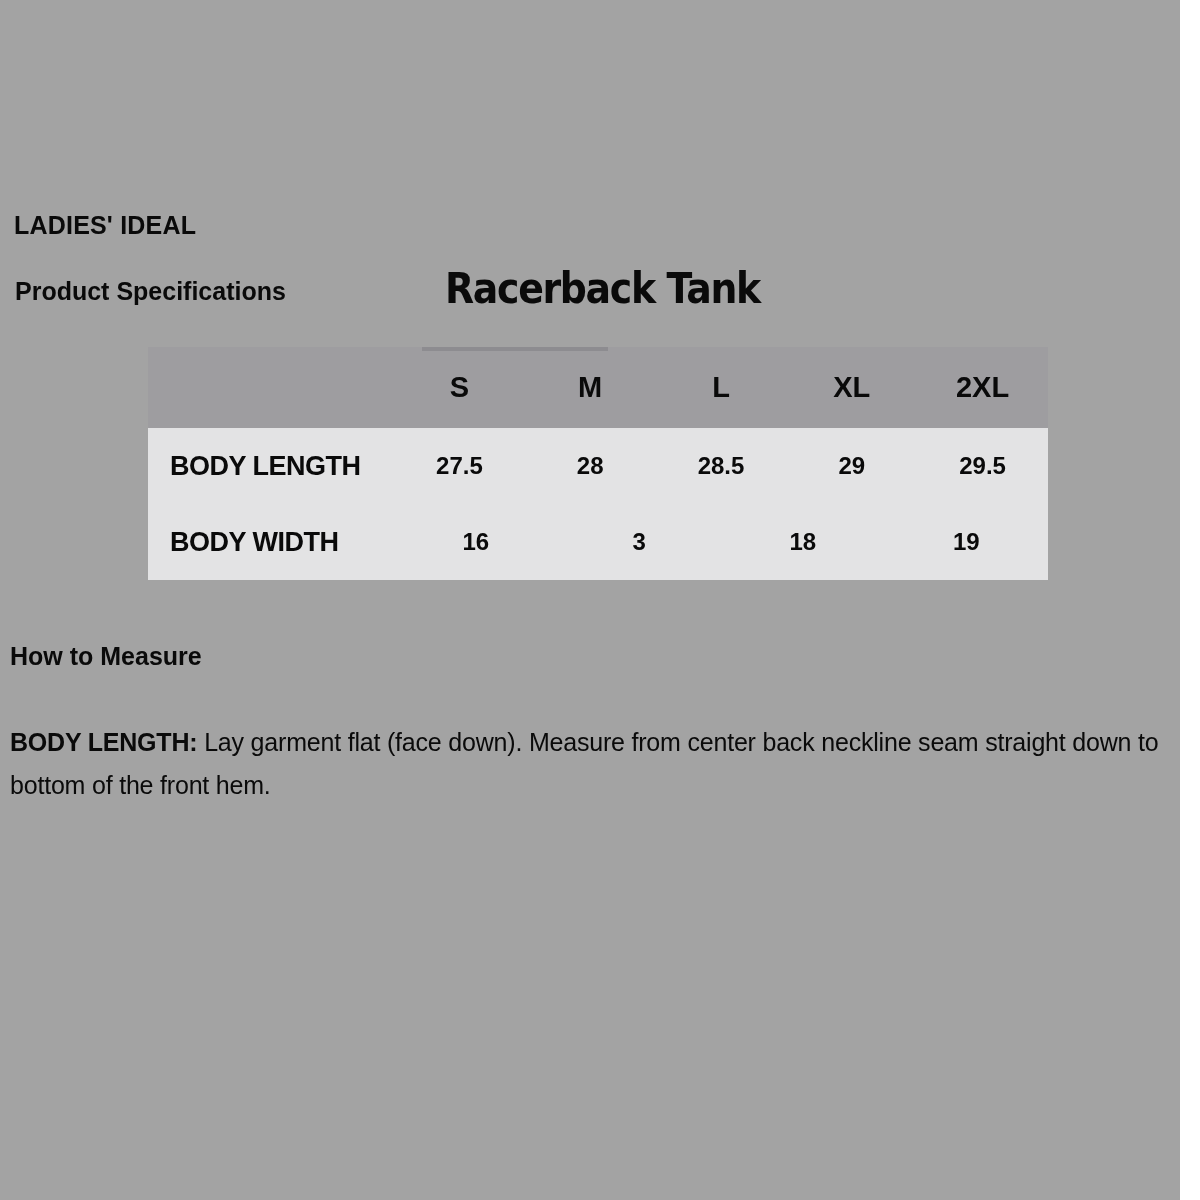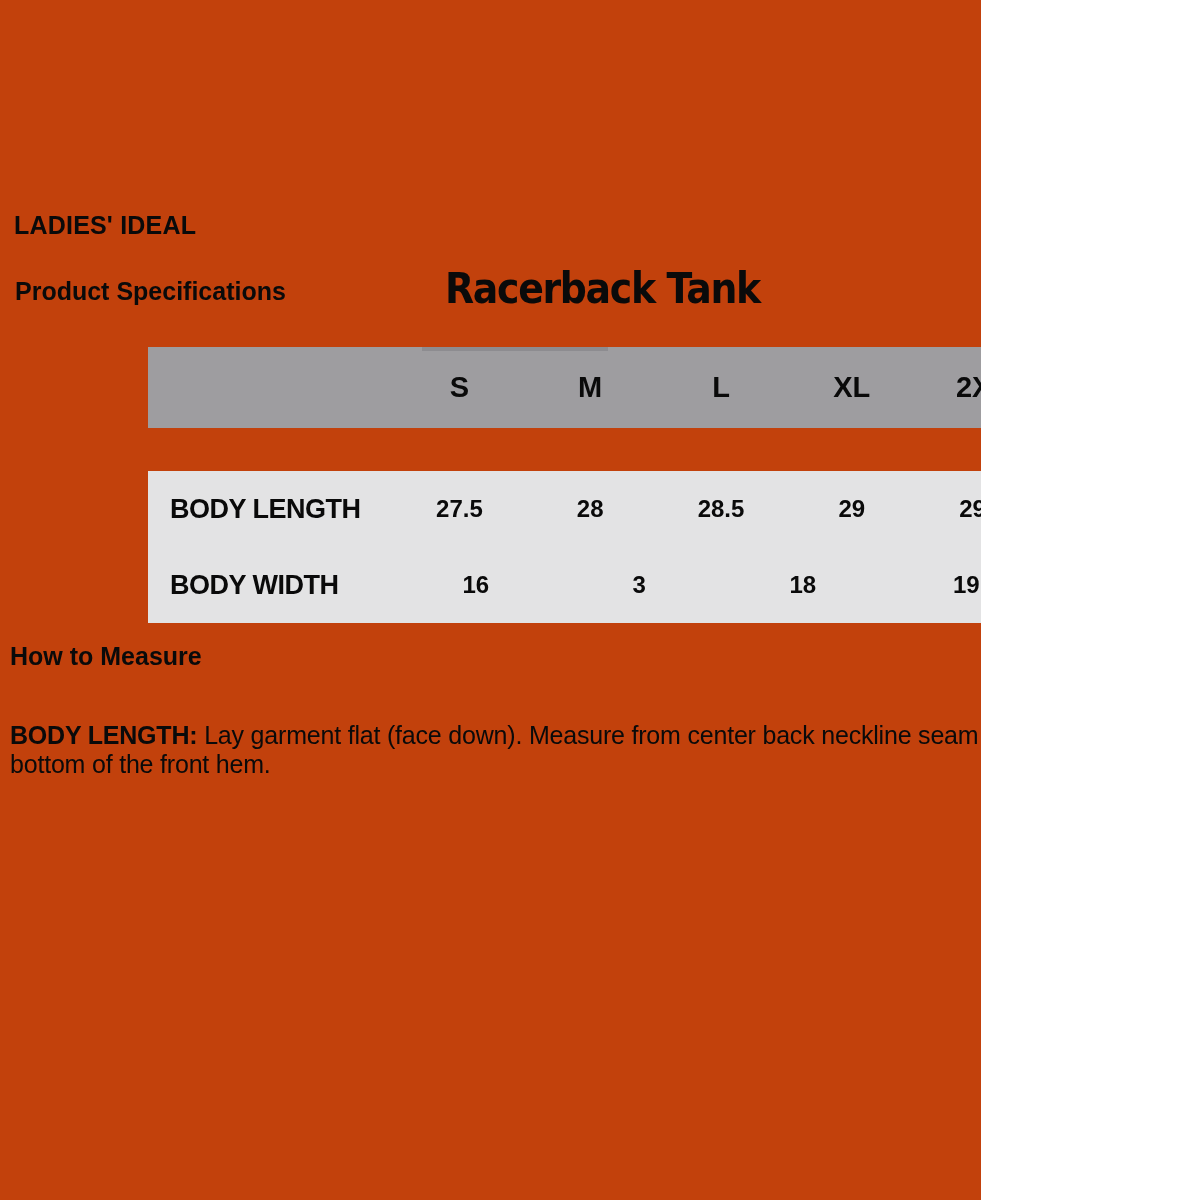--- a/index.html
+++ b/index.html
@@ -2,23 +2,23 @@
 <html><head>
 <meta charset="utf-8">
 <style>
   html, body {
     margin: 0;
     padding: 0;
     background: #ffffff;
   }
   .page {
     position: relative;
-    width: 981px;
+    width: 1180px;
     height: 1200px;
-    background: #c2410c;
+    background: #a3a3a3;
     font-family: "Liberation Sans", sans-serif;
     color: #0a0a0a;
     overflow: hidden;
   }
 
   
   .brand {
     position: absolute;
     left: 14px;
     top: 211px;
@@ -98,21 +98,21 @@
     left: 10px;
     top: 642px;
     font-size: 25px;
     font-weight: bold;
   }
   .measure-para {
     position: absolute;
     left: 10px;
     width: 1186px;
     font-size: 25px;
-    line-height: 29px;
+    line-height: 43px;
     letter-spacing: -0.2px;
   }
   .measure-para .term {
     font-weight: bold;
   }
   .para-1 { top: 721px; }
   .para-2 { top: 791px; }
 </style>
 </head>
 <body>
@@ -130,21 +130,21 @@
 
     <div class="t-row t-head" style="background: rgb(158, 157, 160);">
       <div class="cell label-cell"></div>
       <div class="cell head-cell">S</div>
       <div class="cell head-cell">M</div>
       <div class="cell head-cell">L</div>
       <div class="cell head-cell">XL</div>
       <div class="cell head-cell">2XL</div>
     </div>
 
-    <div class="t-row t-body-row" style="background: rgb(227, 227, 228); margin-top: 43px;">
+    <div class="t-row t-body-row" style="background: rgb(227, 227, 228);">
       <div class="cell label-cell">BODY LENGTH</div>
       <div class="cell num-cell">27.5</div>
       <div class="cell num-cell">28</div>
       <div class="cell num-cell">28.5</div>
       <div class="cell num-cell">29</div>
       <div class="cell num-cell">29.5</div>
     </div>
 
     <div class="t-row t-body-row" style="background: rgb(227, 227, 228); align-items: center;">
       <div class="cell label-cell">BODY WIDTH</div>

